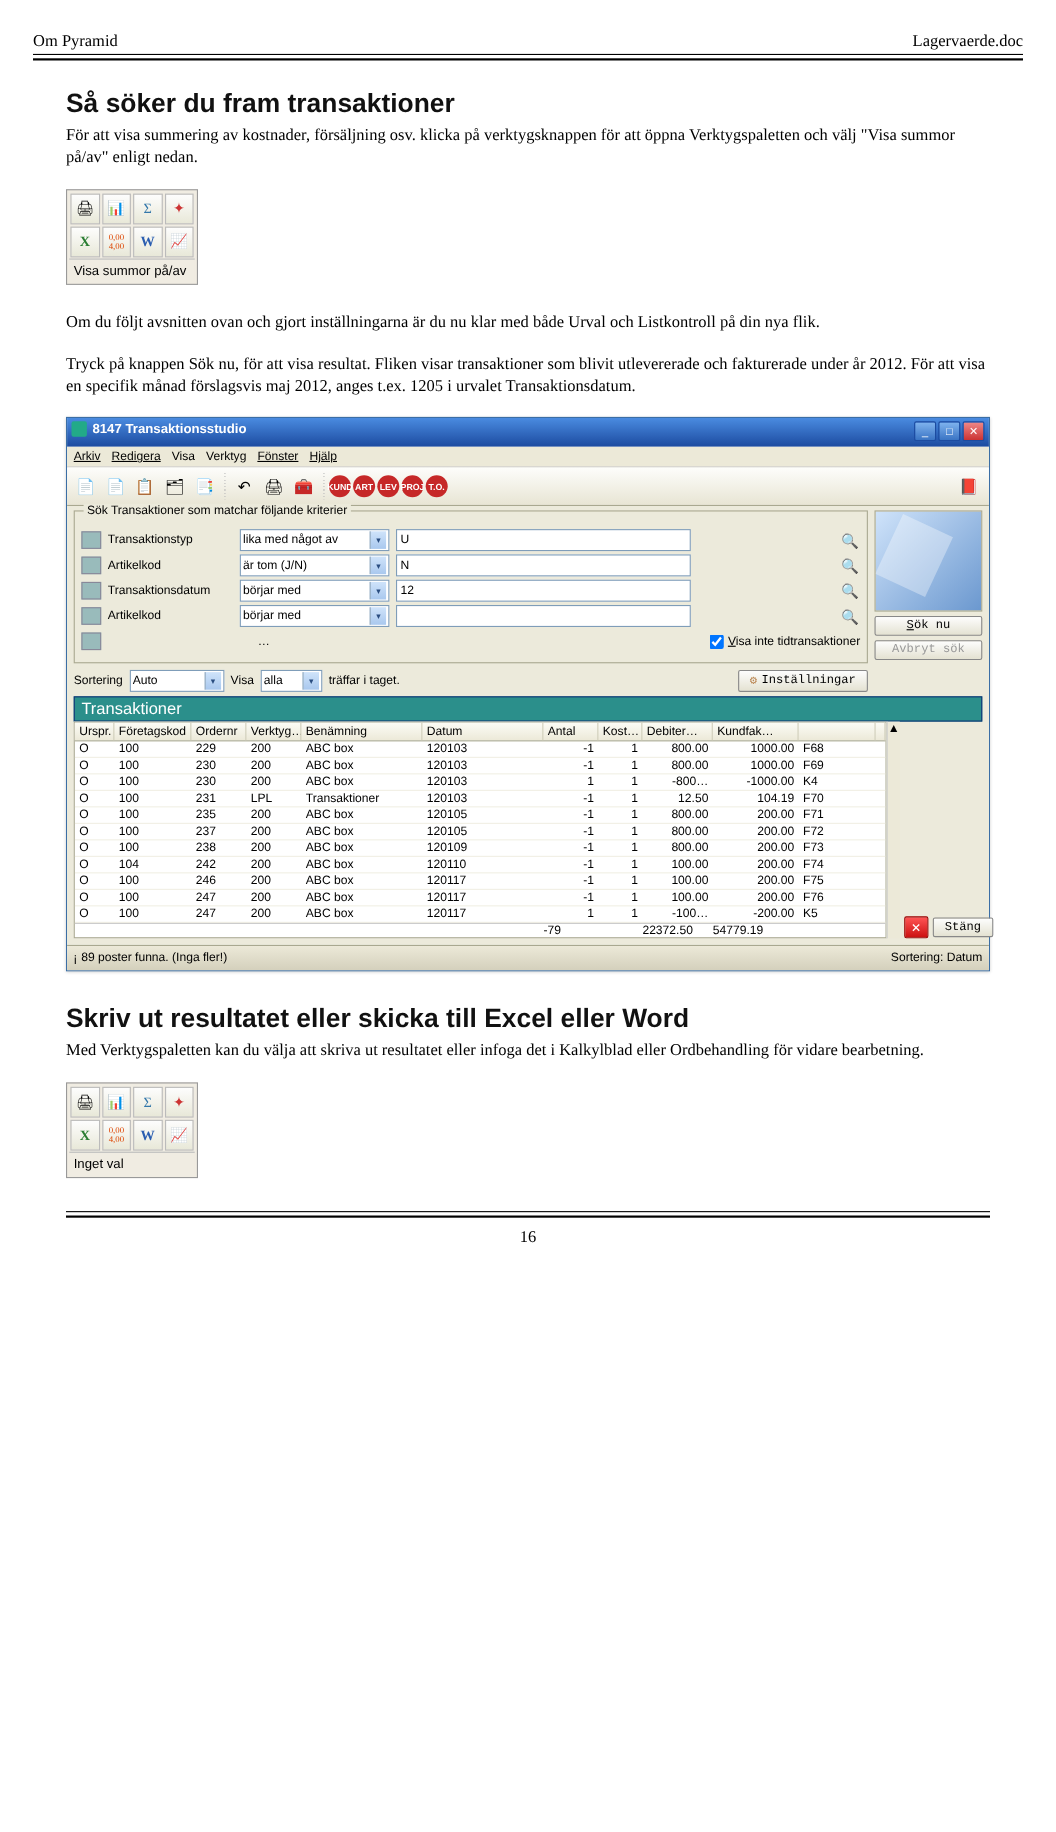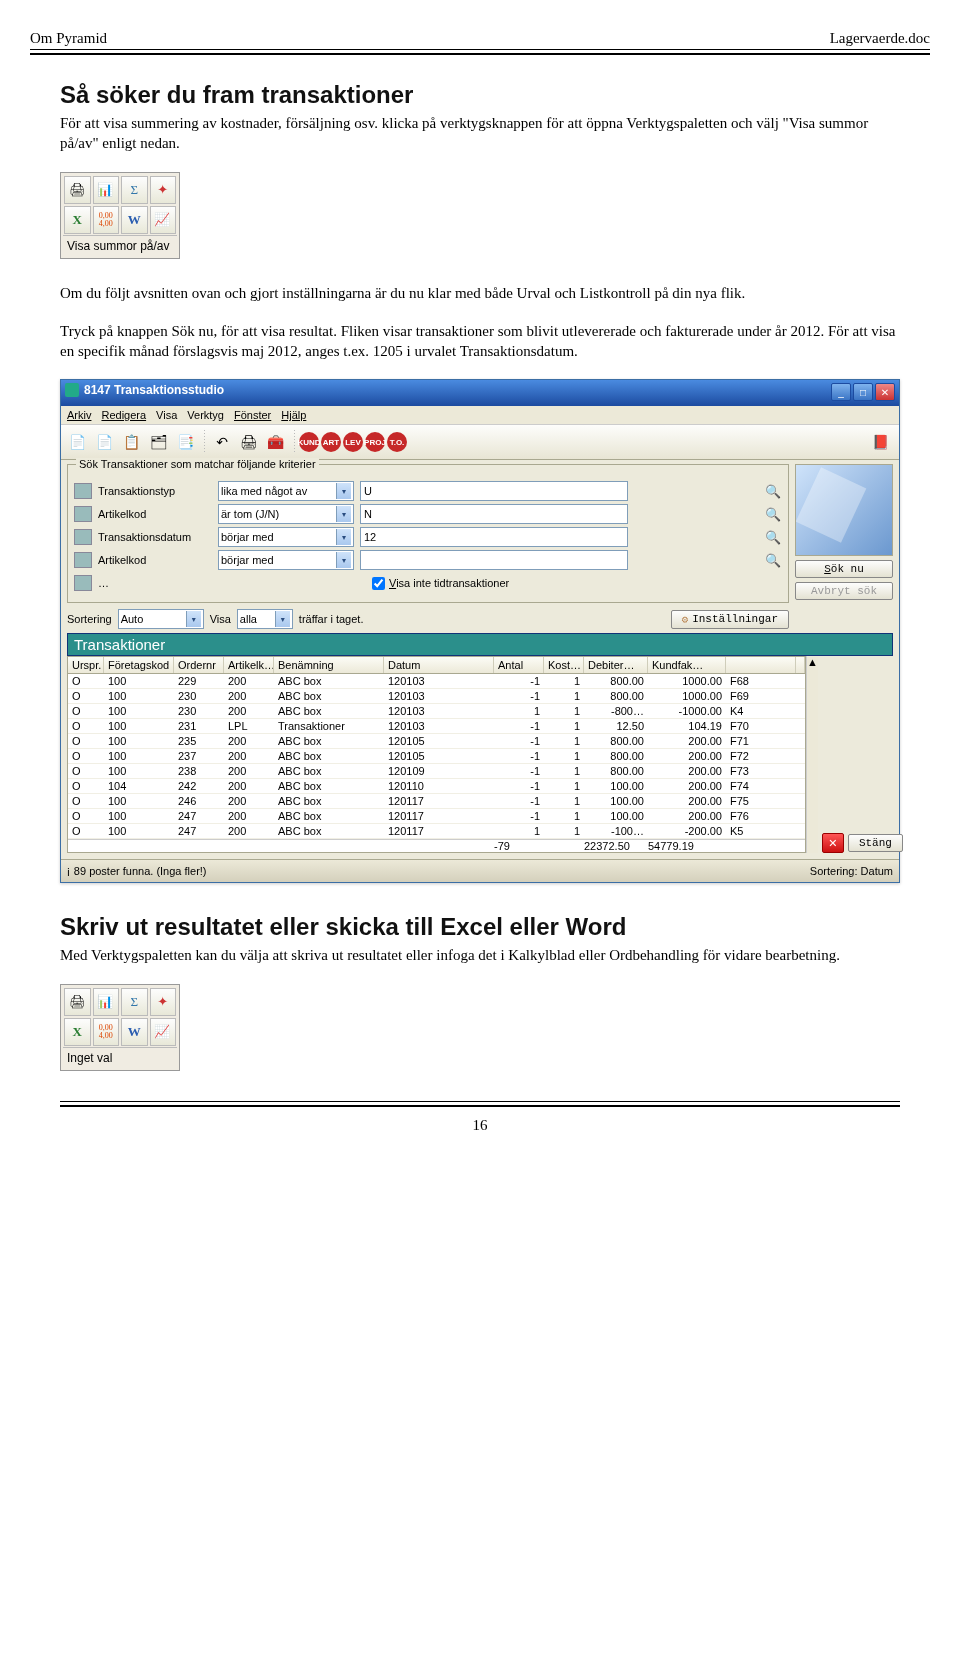--- a/index.html
+++ b/index.html
@@ -166,20 +166,21 @@
     top:-11px;left:2px;
     background:#eceadb;
     padding:0 3px;
     font-size:11px;
   }
   .crit-row {
     display:flex;
     align-items:center;
     margin-bottom:3px;
     height:20px;
+    justify-content:space-between;
   }
   .crit-icn {
     width:16px;height:14px;
     background:#9bb; border:1px solid #889;
     margin-right:6px;
     flex-shrink:0;
   }
   .crit-label {
     width:120px;
     flex-shrink:0;
@@ -475,21 +476,21 @@
     </div>
 
     <div class="area-header">Transaktioner</div>
 
     <div style="display:flex">
       <div class="grid" style="flex:1">
         <div class="grid-header">
           <div class="gh c0">Urspr.</div>
           <div class="gh c1">Företagskod</div>
           <div class="gh c2">Ordernr</div>
-          <div class="gh c3">Artikelk…</div>
+          <div class="gh c3">Verktyg…</div>
           <div class="gh c4">Benämning</div>
           <div class="gh c5">Datum</div>
           <div class="gh c6">Antal</div>
           <div class="gh c7">Kost…</div>
           <div class="gh c8">Debiter…</div>
           <div class="gh c9">Kundfak…</div>
           <div class="gh c10"></div>
           <div class="gh c11"></div>
         </div>
         <div class="grid-body" id="grid-body">

